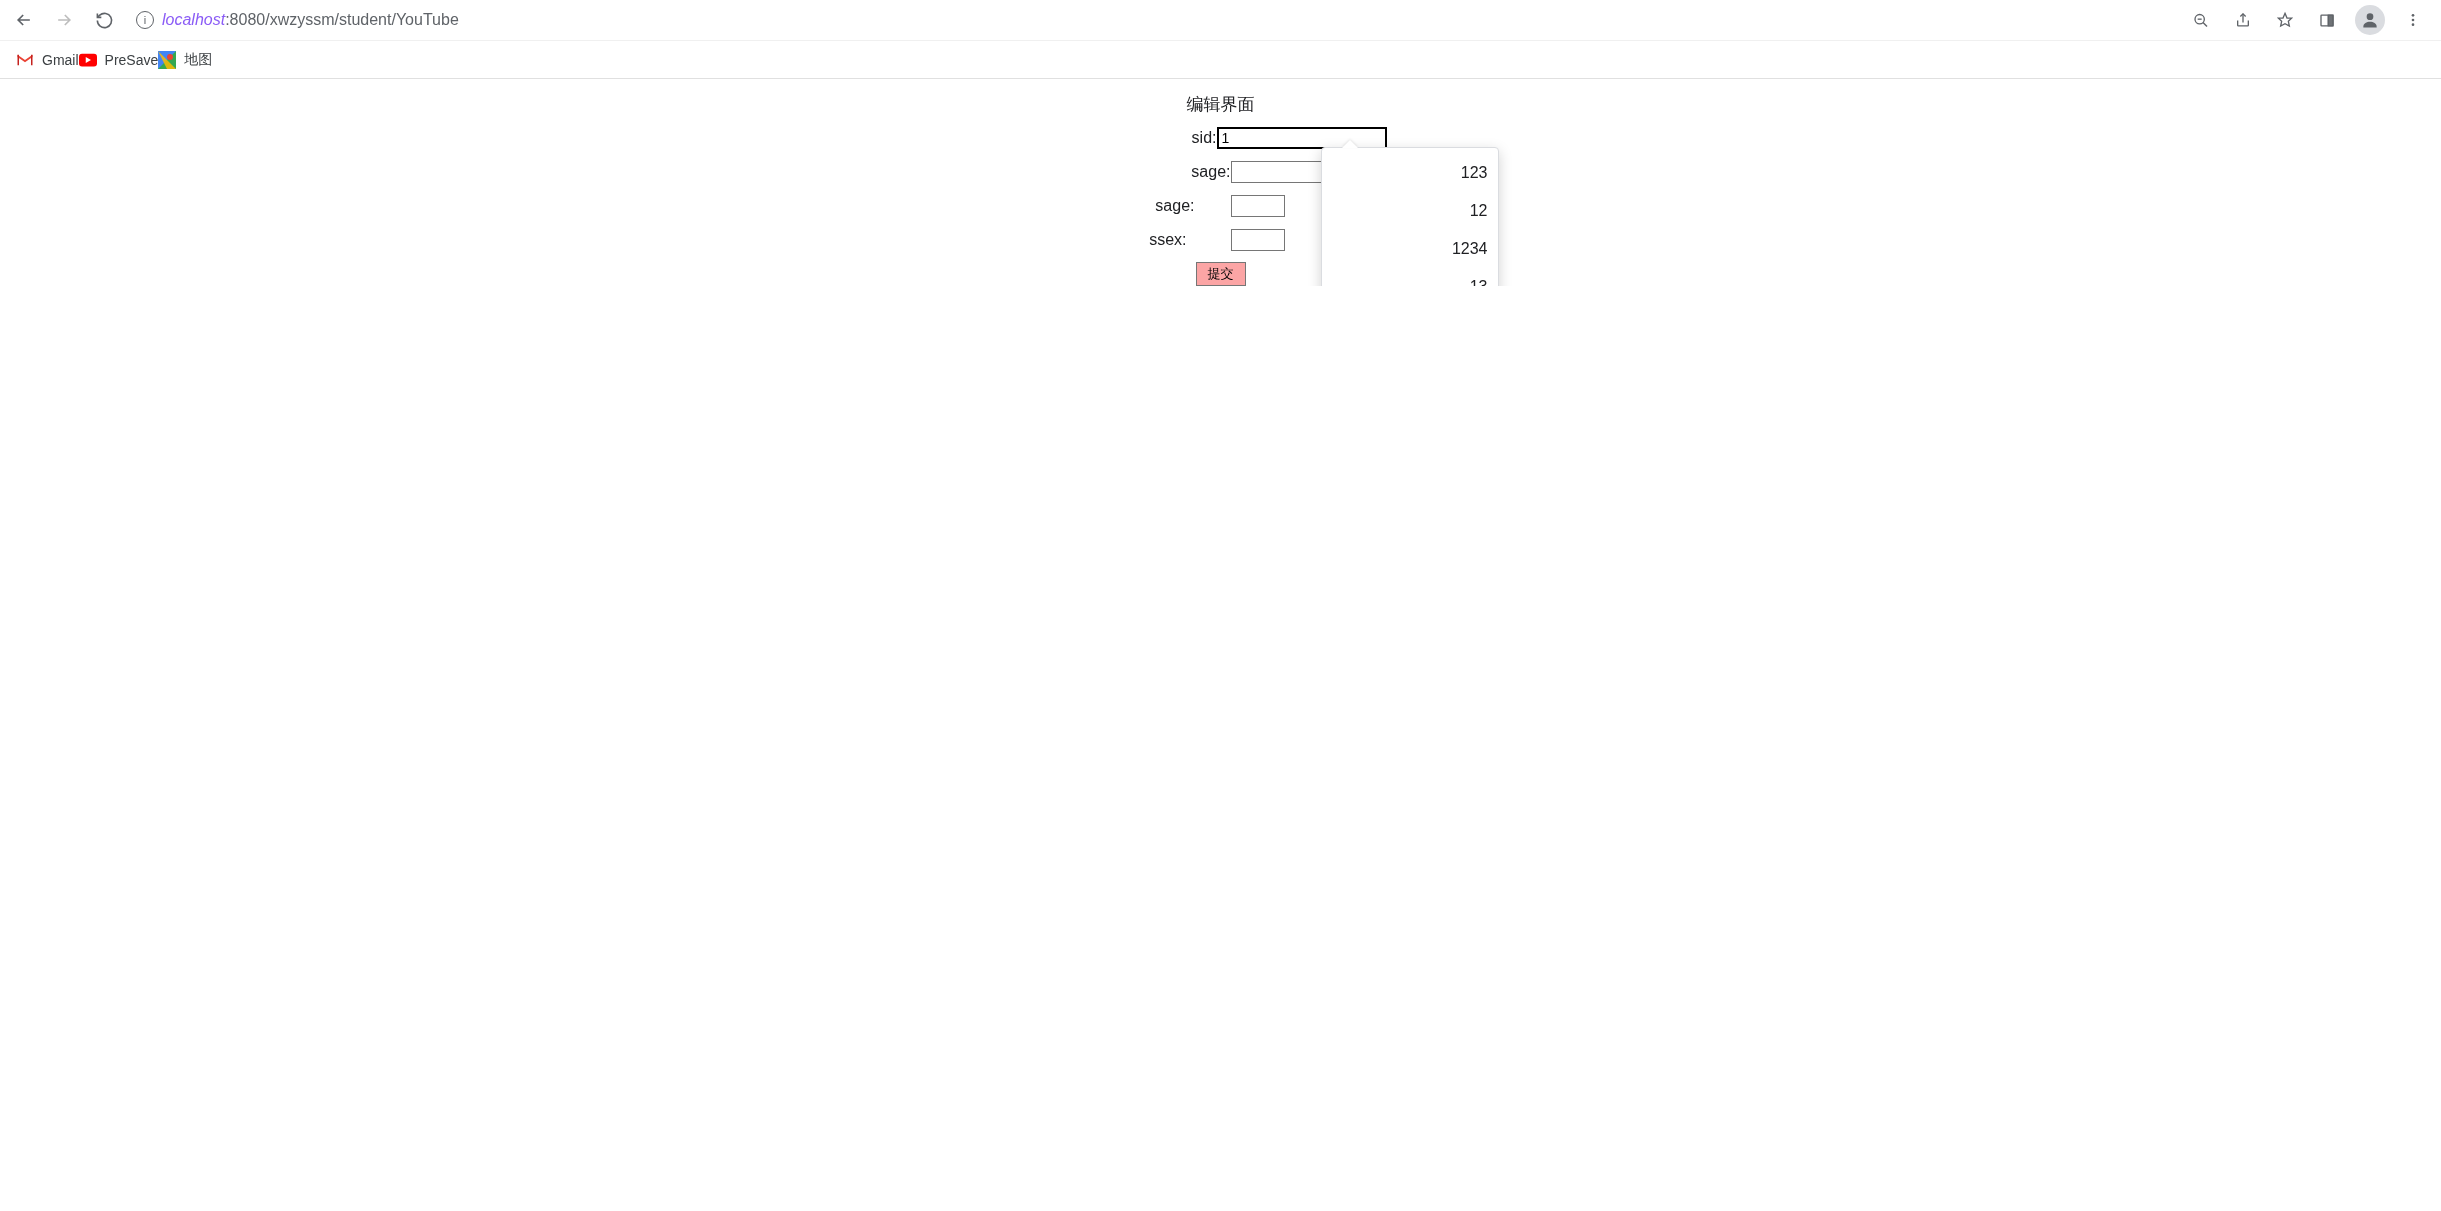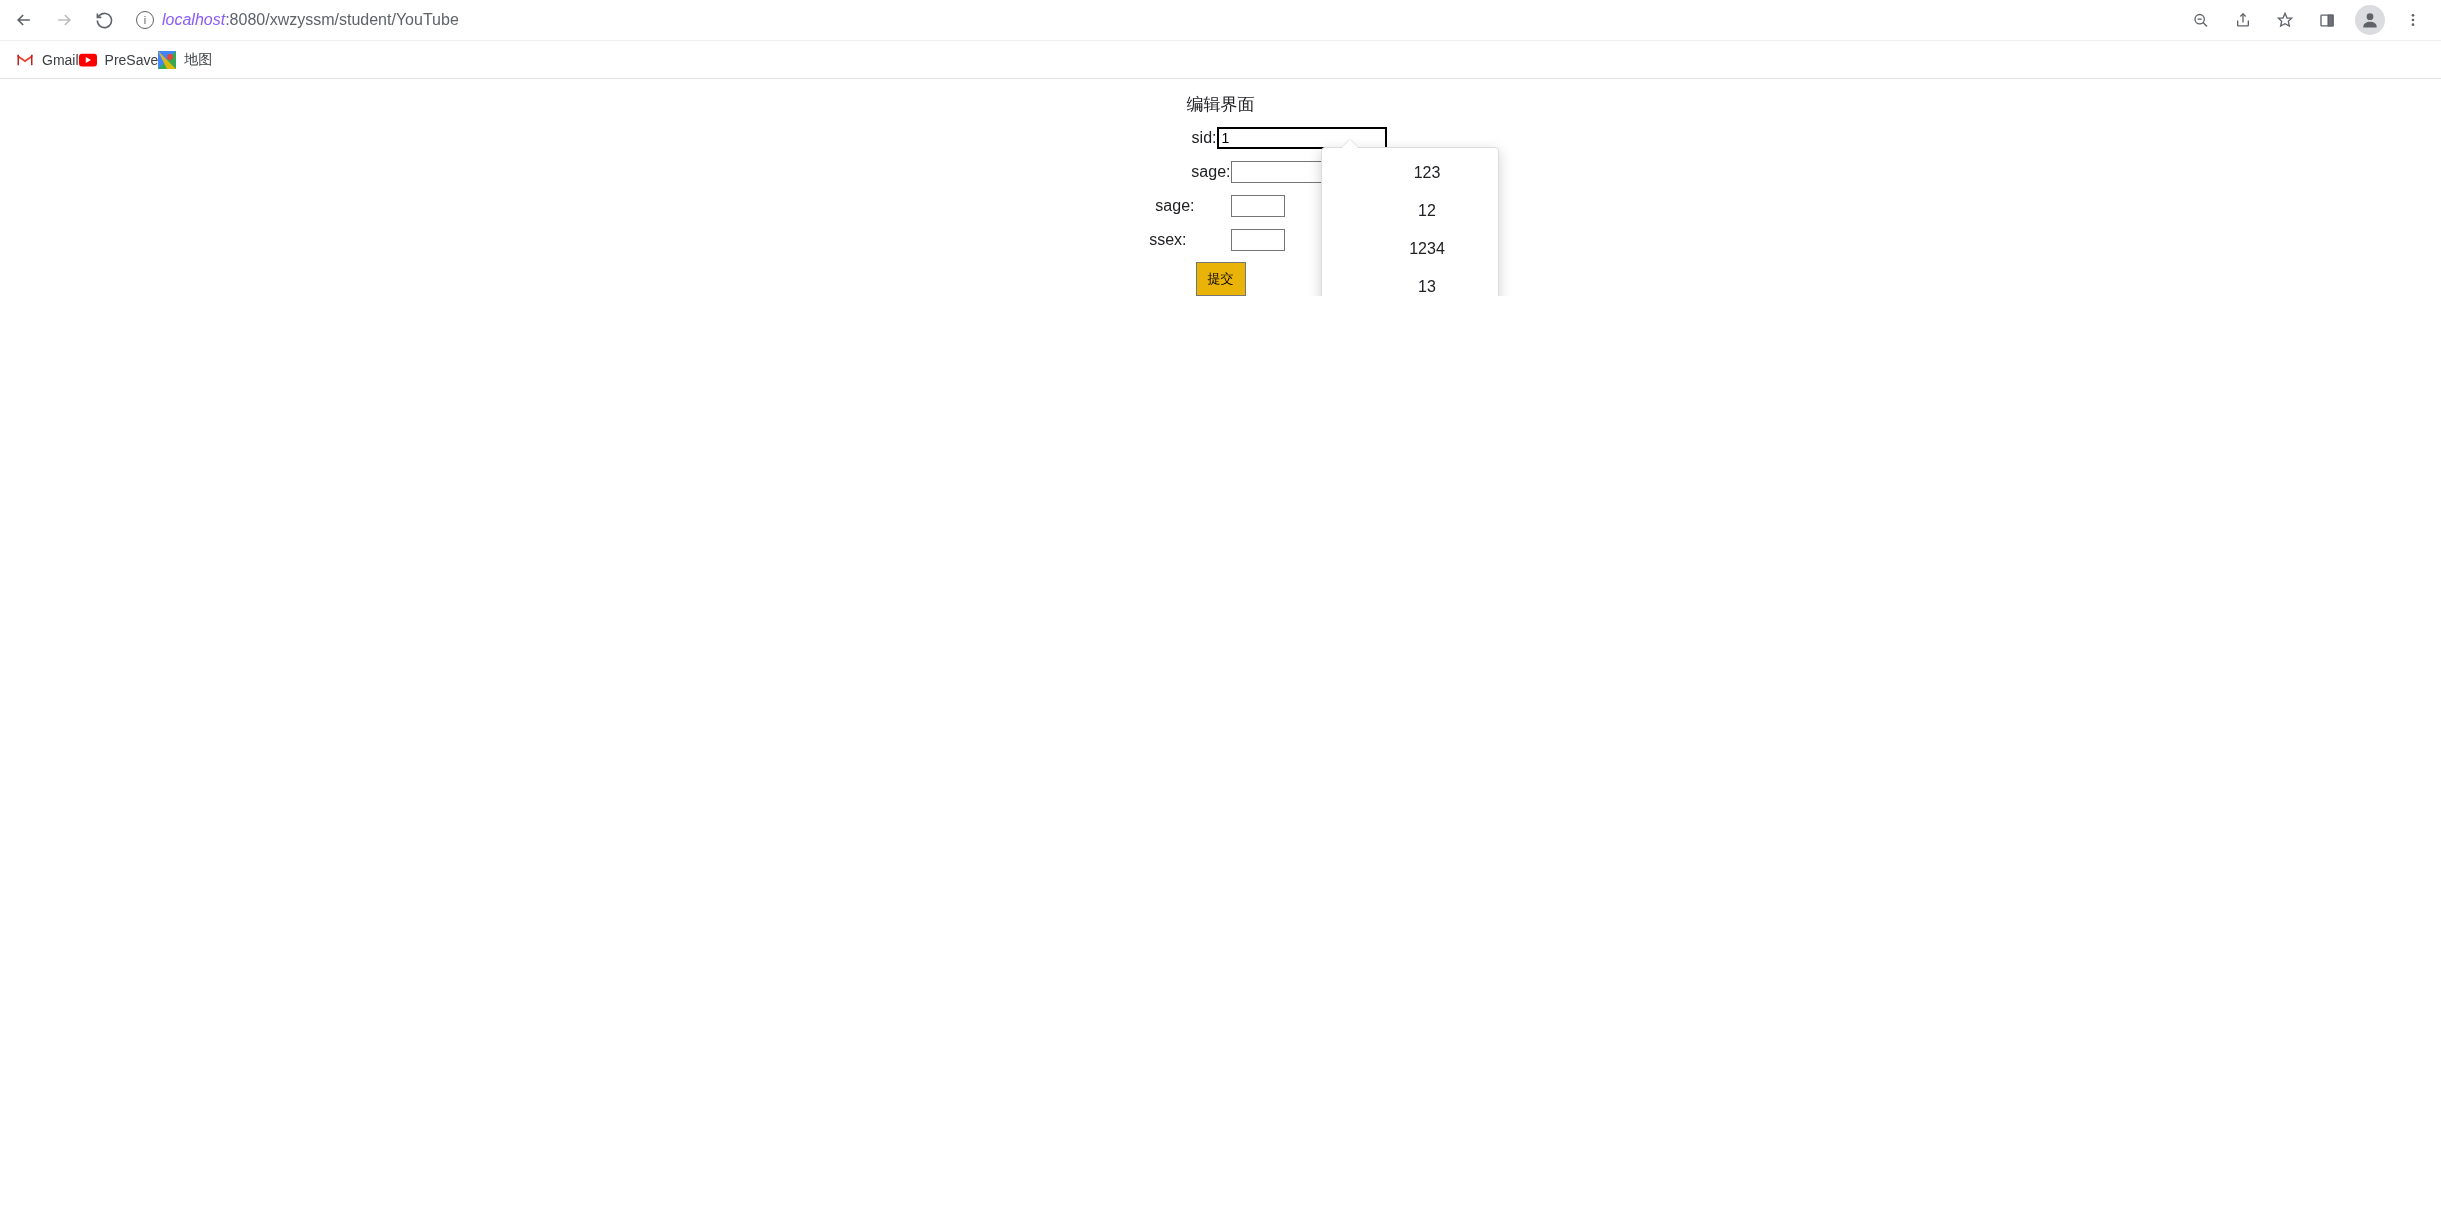--- a/index.html
+++ b/index.html
@@ -111,23 +111,23 @@
     height: 22px;
     padding: 0 3px;
   }
   .row.short input[type="text"] {
     width: 54px;
   }
   .submit-row {
     display:flex; justify-content:center; margin-top:2px;
   }
   .submit-btn {
-    width: 50px; height: 34px;
+    width: 50px; height: 24px;
     border: 1px solid #767676;
-    background: #eab308;
+    background: #fca5a5;
     font-size:13px;
     cursor:pointer;
   }
   
   .autocomplete {
     position: absolute;
     top: 54px;
     left: 370px;
     width: 178px;
     background: #fff;
@@ -144,21 +144,21 @@
     border-left:8px solid transparent;
     border-right:8px solid transparent;
     border-bottom:8px solid #fff;
     filter: drop-shadow(0 -1px 1px rgba(0,0,0,0.1));
   }
   .auto-item {
     padding: 10px 10px;
     font-size: 16px;
     color: #202124;
     cursor: pointer;
-    text-align:center;
+    text-align:right;
     margin-left:35px;
   }
 </style>
 </head>
 <body>
 
 <div class="browser-chrome">
   <div class="toolbar">
     <button class="nav-btn">
       <svg width="20" height="20" viewBox="0 0 24 24" fill="none" stroke="currentColor" stroke-width="2">

